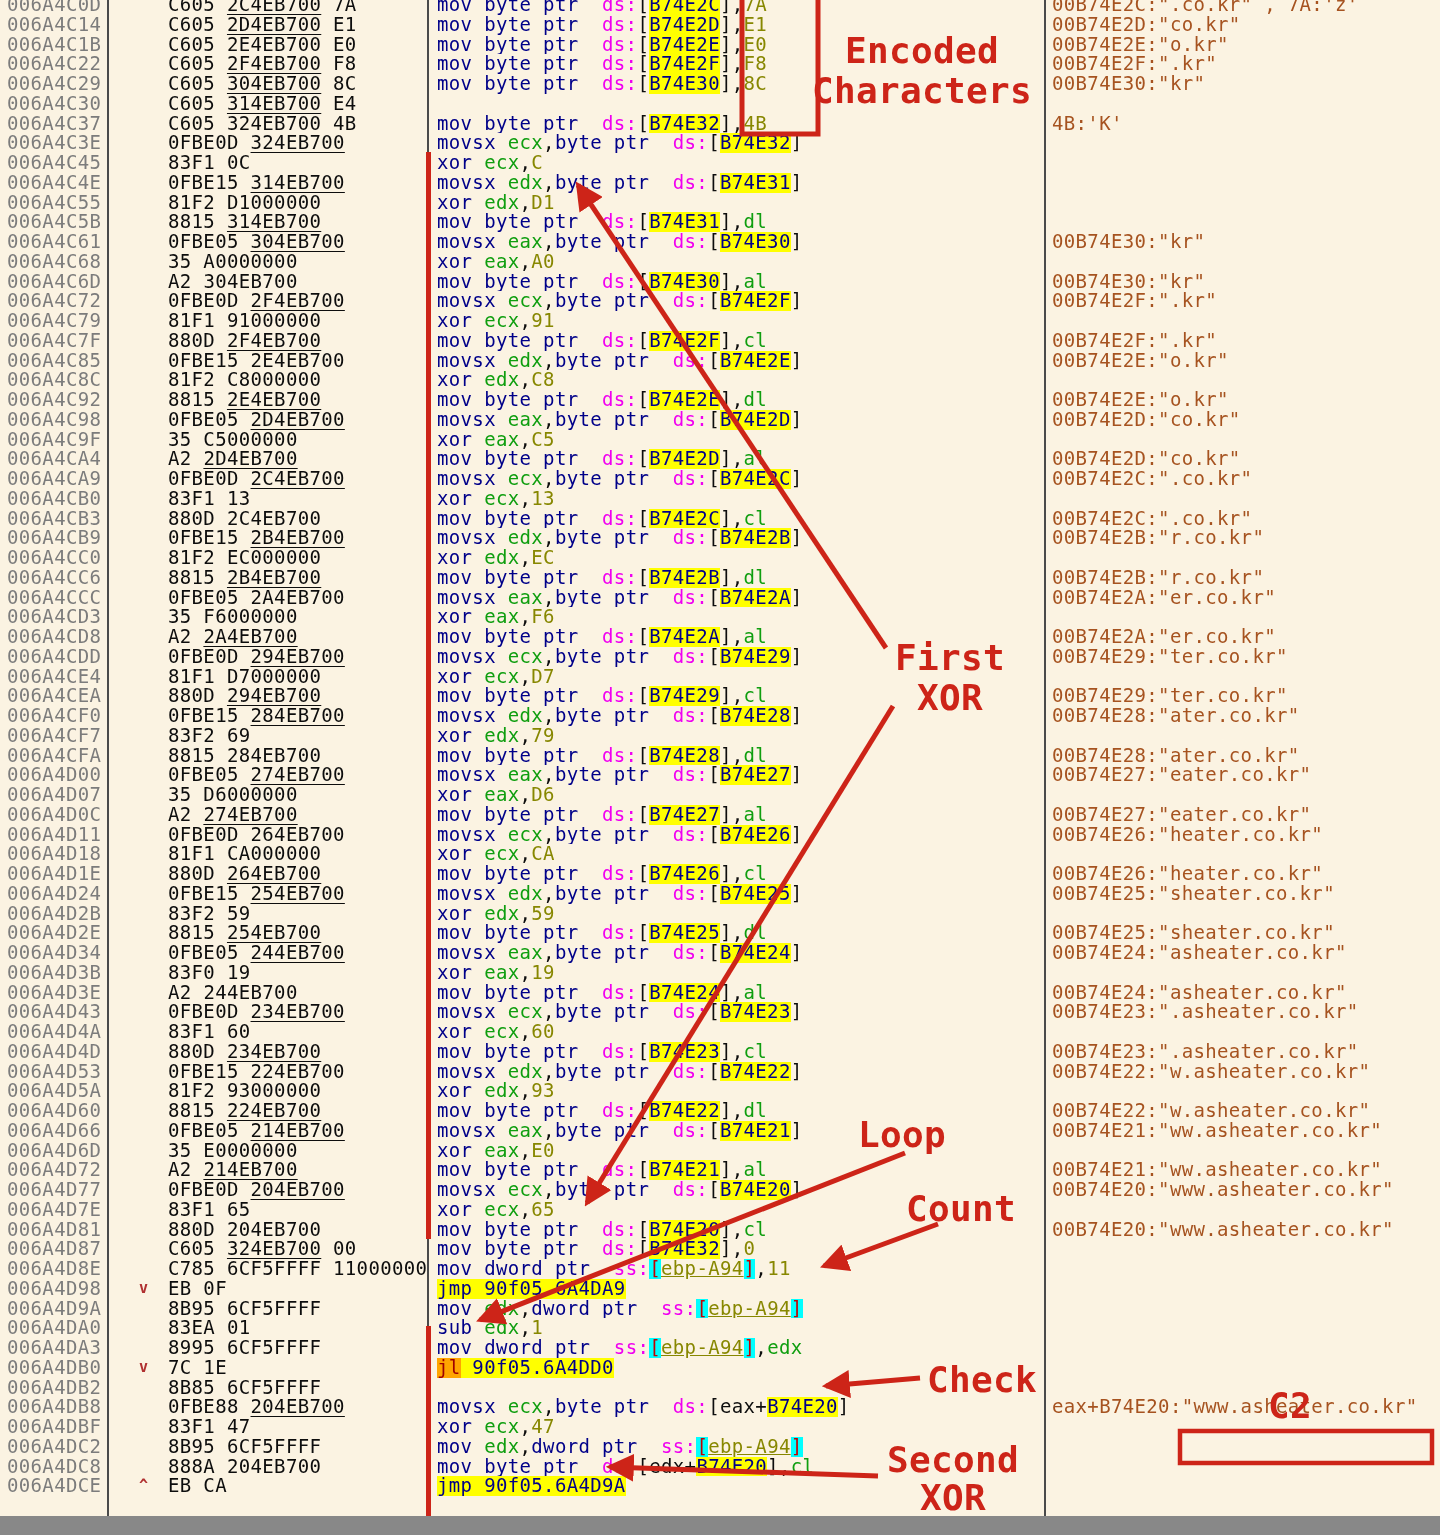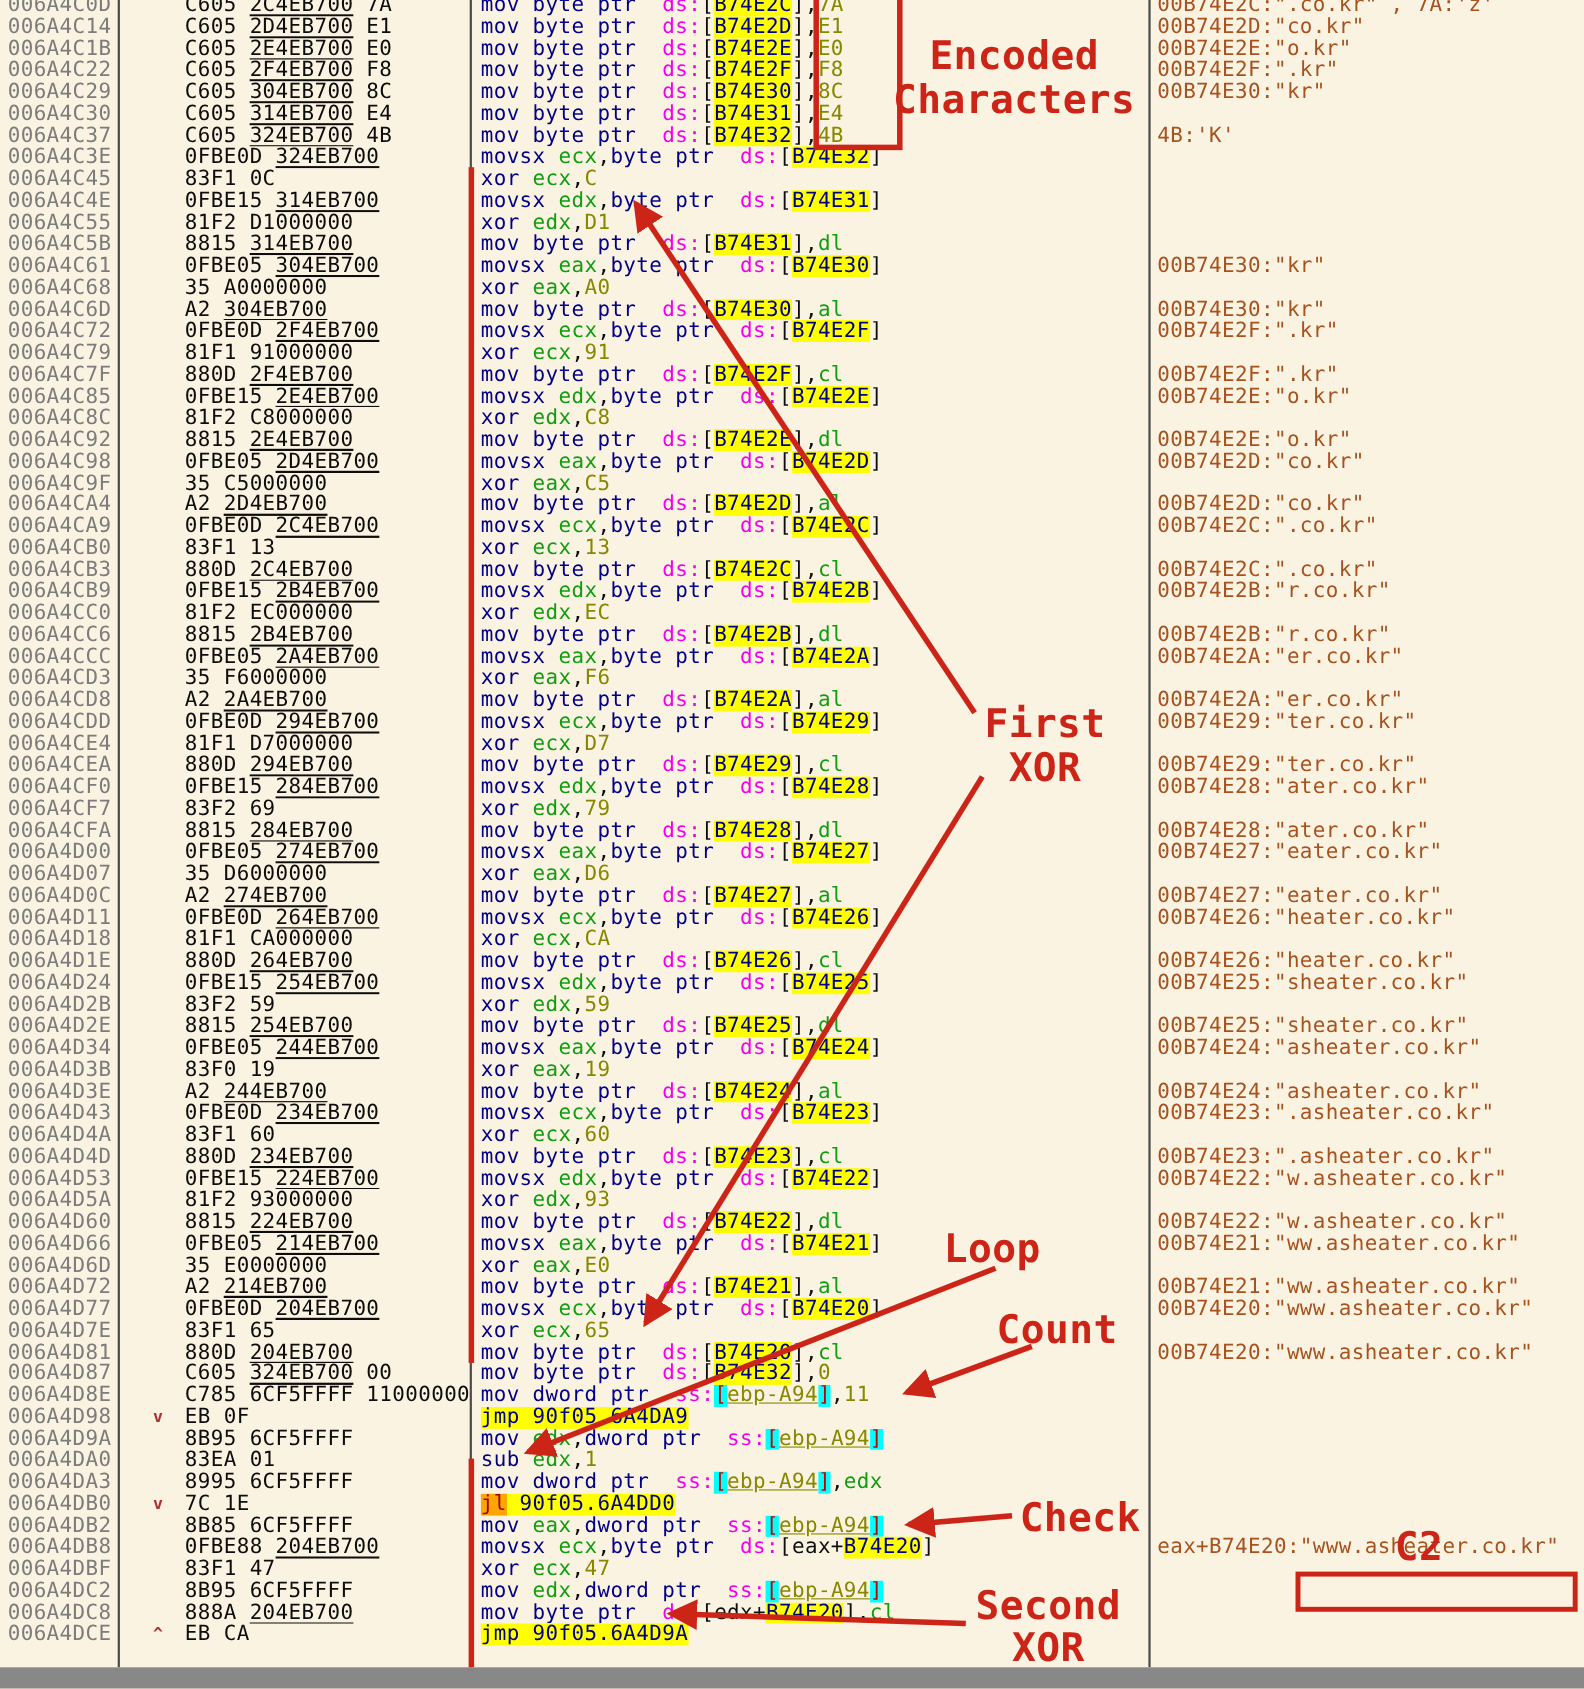--- a/index.html
+++ b/index.html
@@ -40,21 +40,21 @@
   <div class="sep" style="left:107px;"></div>
   <div class="sep" style="left:427px;"></div>
   <div class="sep" style="left:1044px;"></div>
 
   <div class="rows">
       <div class="row"><span class="cell addr">006A4C0D</span><span class="cell bytes"><span>C605 </span><span class="u">2C4EB700</span><span> 7A</span></span><span class="cell dis"><span class="tk-m">mov byte ptr  </span><span class="tk-s">ds:</span><span class="tk-p">[</span><span class="tk-h">B74E2C</span><span class="tk-p">],</span><span class="tk-i">7A</span></span><span class="cell comment">00B74E2C:".co.kr" , 7A:'z'</span></div>
       <div class="row"><span class="cell addr">006A4C14</span><span class="cell bytes"><span>C605 </span><span class="u">2D4EB700</span><span> E1</span></span><span class="cell dis"><span class="tk-m">mov byte ptr  </span><span class="tk-s">ds:</span><span class="tk-p">[</span><span class="tk-h">B74E2D</span><span class="tk-p">],</span><span class="tk-i">E1</span></span><span class="cell comment">00B74E2D:"co.kr"</span></div>
       <div class="row"><span class="cell addr">006A4C1B</span><span class="cell bytes"><span>C605 </span><span class="u">2E4EB700</span><span> E0</span></span><span class="cell dis"><span class="tk-m">mov byte ptr  </span><span class="tk-s">ds:</span><span class="tk-p">[</span><span class="tk-h">B74E2E</span><span class="tk-p">],</span><span class="tk-i">E0</span></span><span class="cell comment">00B74E2E:"o.kr"</span></div>
       <div class="row"><span class="cell addr">006A4C22</span><span class="cell bytes"><span>C605 </span><span class="u">2F4EB700</span><span> F8</span></span><span class="cell dis"><span class="tk-m">mov byte ptr  </span><span class="tk-s">ds:</span><span class="tk-p">[</span><span class="tk-h">B74E2F</span><span class="tk-p">],</span><span class="tk-i">F8</span></span><span class="cell comment">00B74E2F:".kr"</span></div>
       <div class="row"><span class="cell addr">006A4C29</span><span class="cell bytes"><span>C605 </span><span class="u">304EB700</span><span> 8C</span></span><span class="cell dis"><span class="tk-m">mov byte ptr  </span><span class="tk-s">ds:</span><span class="tk-p">[</span><span class="tk-h">B74E30</span><span class="tk-p">],</span><span class="tk-i">8C</span></span><span class="cell comment">00B74E30:"kr"</span></div>
-      <div class="row"><span class="cell addr">006A4C30</span><span class="cell bytes"><span>C605 </span><span class="u">314EB700</span><span> E4</span></span><span class="cell dis"><span class="tk-m">mov byte ptr  </span><span class="tk-s">ds:</span><span class="tk-p">[</span><span class="tk-h">B74E31</span><span class="tk-p">],</span><span class="tk-i">E4</span></span></div>
+      <div class="row"><span class="cell addr">006A4C30</span><span class="cell bytes"><span>C605 </span><span class="u">314EB700</span><span> E4</span></span></div>
       <div class="row"><span class="cell addr">006A4C37</span><span class="cell bytes"><span>C605 </span><span class="u">324EB700</span><span> 4B</span></span><span class="cell dis"><span class="tk-m">mov byte ptr  </span><span class="tk-s">ds:</span><span class="tk-p">[</span><span class="tk-h">B74E32</span><span class="tk-p">],</span><span class="tk-i">4B</span></span><span class="cell comment">4B:'K'</span></div>
       <div class="row"><span class="cell addr">006A4C3E</span><span class="cell bytes"><span>0FBE0D </span><span class="u">324EB700</span></span><span class="cell dis"><span class="tk-m">movsx </span><span class="tk-r">ecx</span><span class="tk-p">,</span><span class="tk-m">byte ptr  </span><span class="tk-s">ds:</span><span class="tk-p">[</span><span class="tk-h">B74E32</span><span class="tk-p">]</span></span></div>
       <div class="row"><span class="cell addr">006A4C45</span><span class="cell bytes"><span>83F1 0C</span></span><span class="cell dis"><span class="tk-m">xor </span><span class="tk-r">ecx</span><span class="tk-p">,</span><span class="tk-i">C</span></span></div>
       <div class="row"><span class="cell addr">006A4C4E</span><span class="cell bytes"><span>0FBE15 </span><span class="u">314EB700</span></span><span class="cell dis"><span class="tk-m">movsx </span><span class="tk-r">edx</span><span class="tk-p">,</span><span class="tk-m">byte ptr  </span><span class="tk-s">ds:</span><span class="tk-p">[</span><span class="tk-h">B74E31</span><span class="tk-p">]</span></span></div>
       <div class="row"><span class="cell addr">006A4C55</span><span class="cell bytes"><span>81F2 D1000000</span></span><span class="cell dis"><span class="tk-m">xor </span><span class="tk-r">edx</span><span class="tk-p">,</span><span class="tk-i">D1</span></span></div>
       <div class="row"><span class="cell addr">006A4C5B</span><span class="cell bytes"><span>8815 </span><span class="u">314EB700</span></span><span class="cell dis"><span class="tk-m">mov byte ptr  </span><span class="tk-s">ds:</span><span class="tk-p">[</span><span class="tk-h">B74E31</span><span class="tk-p">],</span><span class="tk-r">dl</span></span></div>
       <div class="row"><span class="cell addr">006A4C61</span><span class="cell bytes"><span>0FBE05 </span><span class="u">304EB700</span></span><span class="cell dis"><span class="tk-m">movsx </span><span class="tk-r">eax</span><span class="tk-p">,</span><span class="tk-m">byte ptr  </span><span class="tk-s">ds:</span><span class="tk-p">[</span><span class="tk-h">B74E30</span><span class="tk-p">]</span></span><span class="cell comment">00B74E30:"kr"</span></div>
       <div class="row"><span class="cell addr">006A4C68</span><span class="cell bytes"><span>35 A0000000</span></span><span class="cell dis"><span class="tk-m">xor </span><span class="tk-r">eax</span><span class="tk-p">,</span><span class="tk-i">A0</span></span></div>
       <div class="row"><span class="cell addr">006A4C6D</span><span class="cell bytes"><span>A2 </span><span class="u">304EB700</span></span><span class="cell dis"><span class="tk-m">mov byte ptr  </span><span class="tk-s">ds:</span><span class="tk-p">[</span><span class="tk-h">B74E30</span><span class="tk-p">],</span><span class="tk-r">al</span></span><span class="cell comment">00B74E30:"kr"</span></div>
       <div class="row"><span class="cell addr">006A4C72</span><span class="cell bytes"><span>0FBE0D </span><span class="u">2F4EB700</span></span><span class="cell dis"><span class="tk-m">movsx </span><span class="tk-r">ecx</span><span class="tk-p">,</span><span class="tk-m">byte ptr  </span><span class="tk-s">ds:</span><span class="tk-p">[</span><span class="tk-h">B74E2F</span><span class="tk-p">]</span></span><span class="cell comment">00B74E2F:".kr"</span></div>
@@ -105,21 +105,21 @@
       <div class="row"><span class="cell addr">006A4D77</span><span class="cell bytes"><span>0FBE0D </span><span class="u">204EB700</span></span><span class="cell dis"><span class="tk-m">movsx </span><span class="tk-r">ecx</span><span class="tk-p">,</span><span class="tk-m">byte ptr  </span><span class="tk-s">ds:</span><span class="tk-p">[</span><span class="tk-h">B74E20</span><span class="tk-p">]</span></span><span class="cell comment">00B74E20:"www.asheater.co.kr"</span></div>
       <div class="row"><span class="cell addr">006A4D7E</span><span class="cell bytes"><span>83F1 65</span></span><span class="cell dis"><span class="tk-m">xor </span><span class="tk-r">ecx</span><span class="tk-p">,</span><span class="tk-i">65</span></span></div>
       <div class="row"><span class="cell addr">006A4D81</span><span class="cell bytes"><span>880D </span><span class="u">204EB700</span></span><span class="cell dis"><span class="tk-m">mov byte ptr  </span><span class="tk-s">ds:</span><span class="tk-p">[</span><span class="tk-h">B74E20</span><span class="tk-p">],</span><span class="tk-r">cl</span></span><span class="cell comment">00B74E20:"www.asheater.co.kr"</span></div>
       <div class="row"><span class="cell addr">006A4D87</span><span class="cell bytes"><span>C605 </span><span class="u">324EB700</span><span> 00</span></span><span class="cell dis"><span class="tk-m">mov byte ptr  </span><span class="tk-s">ds:</span><span class="tk-p">[</span><span class="tk-h">B74E32</span><span class="tk-p">],</span><span class="tk-i">0</span></span></div>
       <div class="row"><span class="cell addr">006A4D8E</span><span class="cell bytes"><span>C785 6CF5FFFF 11000000</span></span><span class="cell dis"><span class="tk-m">mov dword ptr  </span><span class="tk-s">ss:</span><span class="tk-cb">[</span><span class="tk-sv">ebp-A94</span><span class="tk-cb">]</span><span class="tk-p">,</span><span class="tk-i">11</span></span></div>
       <div class="row"><span class="cell addr">006A4D98</span><span class="cell mark">v</span><span class="cell bytes"><span>EB 0F</span></span><span class="cell dis"><span class="tk-jy">jmp 90f05.6A4DA9</span></span></div>
       <div class="row"><span class="cell addr">006A4D9A</span><span class="cell bytes"><span>8B95 6CF5FFFF</span></span><span class="cell dis"><span class="tk-m">mov </span><span class="tk-r">edx</span><span class="tk-p">,</span><span class="tk-m">dword ptr  </span><span class="tk-s">ss:</span><span class="tk-cb">[</span><span class="tk-sv">ebp-A94</span><span class="tk-cb">]</span></span></div>
       <div class="row"><span class="cell addr">006A4DA0</span><span class="cell bytes"><span>83EA 01</span></span><span class="cell dis"><span class="tk-m">sub </span><span class="tk-r">edx</span><span class="tk-p">,</span><span class="tk-i">1</span></span></div>
       <div class="row"><span class="cell addr">006A4DA3</span><span class="cell bytes"><span>8995 6CF5FFFF</span></span><span class="cell dis"><span class="tk-m">mov dword ptr  </span><span class="tk-s">ss:</span><span class="tk-cb">[</span><span class="tk-sv">ebp-A94</span><span class="tk-cb">]</span><span class="tk-p">,</span><span class="tk-r">edx</span></span></div>
       <div class="row"><span class="cell addr">006A4DB0</span><span class="cell mark">v</span><span class="cell bytes"><span>7C 1E</span></span><span class="cell dis"><span class="tk-jo">jl</span><span class="tk-jy"> 90f05.6A4DD0</span></span></div>
-      <div class="row"><span class="cell addr">006A4DB2</span><span class="cell bytes"><span>8B85 6CF5FFFF</span></span><span class="cell dis"><span class="tk-m">mov </span><span class="tk-r">eax</span><span class="tk-p">,</span><span class="tk-m">dword ptr  </span><span class="tk-s">ss:</span><span class="tk-cb">[</span><span class="tk-sv">ebp-A94</span><span class="tk-cb">]</span></span></div>
+      <div class="row"><span class="cell addr">006A4DB2</span><span class="cell bytes"><span>8B85 6CF5FFFF</span></span></div>
       <div class="row"><span class="cell addr">006A4DB8</span><span class="cell bytes"><span>0FBE88 </span><span class="u">204EB700</span></span><span class="cell dis"><span class="tk-m">movsx </span><span class="tk-r">ecx</span><span class="tk-p">,</span><span class="tk-m">byte ptr  </span><span class="tk-s">ds:</span><span class="tk-p">[eax+</span><span class="tk-h">B74E20</span><span class="tk-p">]</span></span><span class="cell comment">eax+B74E20:"www.asheater.co.kr"</span></div>
       <div class="row"><span class="cell addr">006A4DBF</span><span class="cell bytes"><span>83F1 47</span></span><span class="cell dis"><span class="tk-m">xor </span><span class="tk-r">ecx</span><span class="tk-p">,</span><span class="tk-i">47</span></span></div>
       <div class="row"><span class="cell addr">006A4DC2</span><span class="cell bytes"><span>8B95 6CF5FFFF</span></span><span class="cell dis"><span class="tk-m">mov </span><span class="tk-r">edx</span><span class="tk-p">,</span><span class="tk-m">dword ptr  </span><span class="tk-s">ss:</span><span class="tk-cb">[</span><span class="tk-sv">ebp-A94</span><span class="tk-cb">]</span></span></div>
       <div class="row"><span class="cell addr">006A4DC8</span><span class="cell bytes"><span>888A </span><span class="u">204EB700</span></span><span class="cell dis"><span class="tk-m">mov byte ptr  </span><span class="tk-s">ds:</span><span class="tk-p">[edx+</span><span class="tk-h">B74E20</span><span class="tk-p">],</span><span class="tk-r">cl</span></span></div>
       <div class="row"><span class="cell addr">006A4DCE</span><span class="cell mark">^</span><span class="cell bytes"><span>EB CA</span></span><span class="cell dis"><span class="tk-jy">jmp 90f05.6A4D9A</span></span></div>
     </div>
 
   <svg class="overlay" width="1440" height="1535" viewBox="0 0 1440 1535">
     <defs>
       <marker id="ah" viewBox="0 0 10 10" refX="8.5" refY="5" markerWidth="5.6" markerHeight="5.6" orient="auto">

